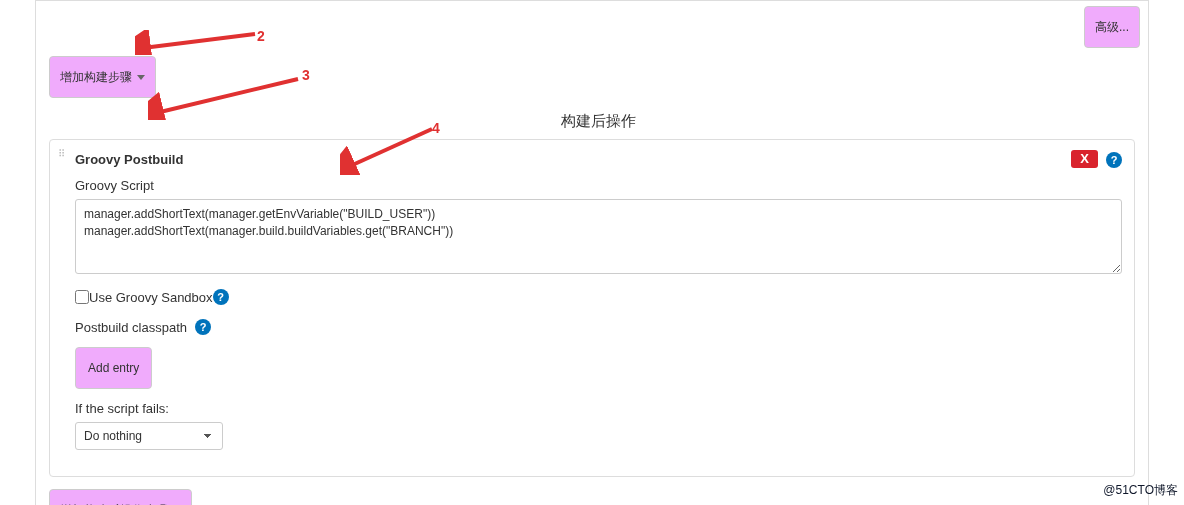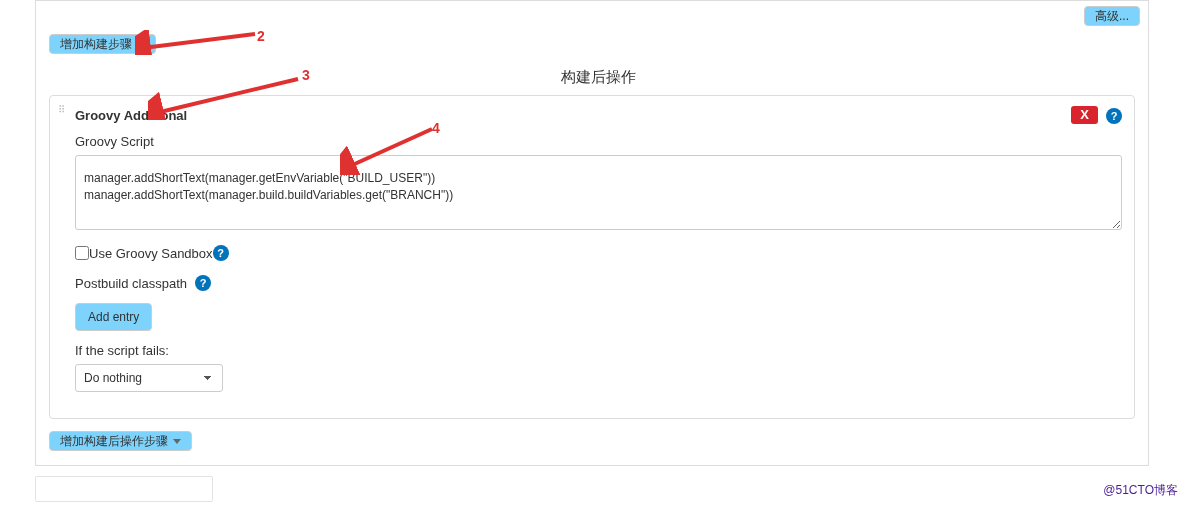--- a/index.html
+++ b/index.html
@@ -23,26 +23,26 @@
       display: flex;
       justify-content: flex-end;
       padding: 5px 8px 0 8px;
     }
     .btn {
       display: inline-flex;
       align-items: center;
       justify-content: center;
       border: 1px solid #ccc;
       border-radius: 4px;
-      background: #7dd3fc;
+      background: #f0abfc;
       padding: 4px 10px;
       font-size: 12px;
       cursor: pointer;
       color: #333;
-      height: 20px;
+      height: 42px;
       white-space: nowrap;
     }
     .btn-advanced { margin-right: 0; padding: 4px 10px; }
     .btn-add-step { margin: 8px 0 14px 13px; }
     .caret-down {
       display: inline-block;
       width: 0; height: 0;
       margin-left: 5px;
       border-left: 4px solid transparent;
       border-right: 4px solid transparent;
@@ -116,21 +116,21 @@
       margin-bottom: 6px;
       display: flex;
       align-items: center;
       gap: 8px;
     }
     .groovy-textarea {
       width: 100%;
       height: 75px;
       border: 1px solid #ccc;
       border-radius: 3px;
-      padding: 14px 8px;
+      padding: 6px 8px;
       font-family: Arial, sans-serif;
       font-size: 12px;
       color: #333;
       resize: vertical;
       line-height: 1.45;
     }
     .checkbox-row {
       display: flex;
       align-items: center;
       margin-bottom: 14px;
@@ -179,21 +179,21 @@
       font-weight: bold;
       font-size: 14px;
       z-index: 20;
       pointer-events: none;
     }
     .arrow-svg { position: absolute; z-index: 15; pointer-events: none; }
     .watermark {
       position: absolute;
       right: 6px;
       bottom: 6px;
-      color: #4c1d95;
+      color: #0f172a;
       font-size: 12px;
     }
   </style>
 </head>
 <body>
 
 <div class="main-panel">
   <div class="top-bar">
     <button class="btn btn-advanced">高级...</button>
   </div>
@@ -202,21 +202,21 @@
   <button class="btn btn-add-step">
     <span>增加构建步骤</span>
     <span class="caret-down"></span>
   </button>
 
   <div class="section-title">构建后操作</div>
 
   <div class="step-box">
     <div class="step-handle">⠿</div>
     <div class="step-header">
-      <span class="step-title">Groovy Additional</span>
+      <span class="step-title">Groovy Postbuild</span>
       <div class="step-actions">
         <button class="delete-btn">X</button>
         <span class="help-icon below-row">?</span>
       </div>
     </div>
 
     <div class="field-block">
       <div class="field-label">Groovy Script</div>
       <textarea class="groovy-textarea" style="">manager.addShortText(manager.getEnvVariable("BUILD_USER"))
 manager.addShortText(manager.build.buildVariables.get("BRANCH"))</textarea>

